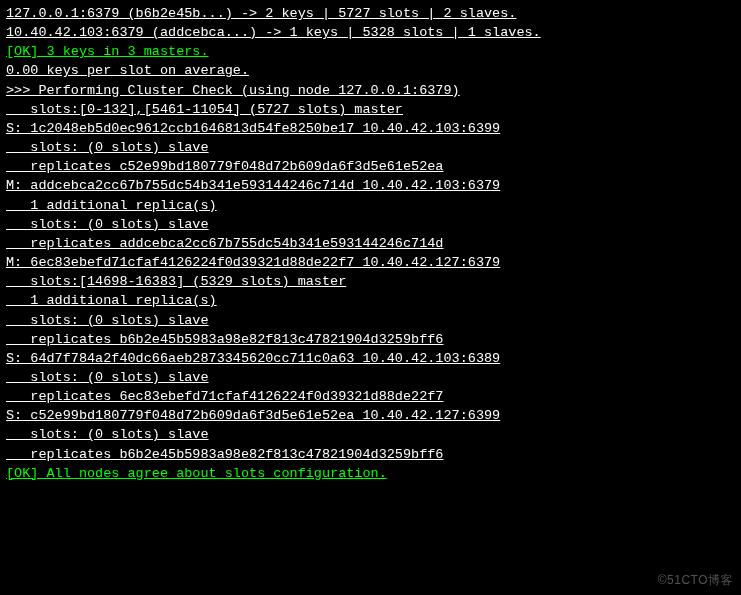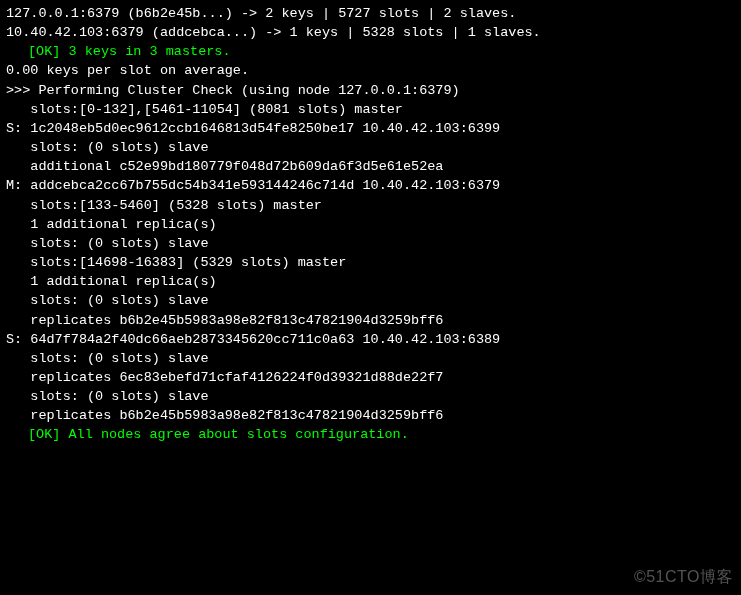--- a/index.html
+++ b/index.html
@@ -9,56 +9,58 @@
     color: #fff;
     font-family: "Courier New", monospace;
     font-size: 13.5px;
     line-height: 1.42;
     width: 741px;
     height: 595px;
     box-sizing: border-box;
     overflow: hidden;
     position: relative;
   }
-  .line { white-space: pre; }
-  .green { color: #00ff00; margin-left: 22px; }
+  .line { white-space: pre; text-decoration: underline; }
+  .green { color: #00ff00; }
   .watermark {
     position: absolute;
     right: 8px;
     bottom: 6px;
     color: #777;
     font-family: sans-serif;
-    font-size: 16px;
+    font-size: 12px;
     letter-spacing: 0.5px;
     opacity: 0.7;
   }
 </style>
 </head>
 <body>
 
 <div>
   <div class="line">127.0.0.1:6379 (b6b2e45b...) -&gt; 2 keys | 5727 slots | 2 slaves.</div>
   <div class="line">10.40.42.103:6379 (addcebca...) -&gt; 1 keys | 5328 slots | 1 slaves.</div>
   <div class="line green">[OK] 3 keys in 3 masters.</div>
   <div class="line">0.00 keys per slot on average.</div>
   <div class="line">&gt;&gt;&gt; Performing Cluster Check (using node 127.0.0.1:6379)</div>
-  <div class="line">   slots:[0-132],[5461-11054] (8081 slots) master</div>
+  <div class="line">   slots:[0-132],[5461-11054] (5727 slots) master</div>
   <div class="line">S: 1c2048eb5d0ec9612ccb1646813d54fe8250be17 10.40.42.103:6399</div>
   <div class="line">   slots: (0 slots) slave</div>
-  <div class="line">   additional c52e99bd180779f048d72b609da6f3d5e61e52ea</div>
+  <div class="line">   replicates c52e99bd180779f048d72b609da6f3d5e61e52ea</div>
   <div class="line">M: addcebca2cc67b755dc54b341e593144246c714d 10.40.42.103:6379</div>
-  <div class="line">   slots:[133-5460] (5328 slots) master</div>
   <div class="line">   1 additional replica(s)</div>
   <div class="line">   slots: (0 slots) slave</div>
+  <div class="line">   replicates addcebca2cc67b755dc54b341e593144246c714d</div>
+  <div class="line">M: 6ec83ebefd71cfaf4126224f0d39321d88de22f7 10.40.42.127:6379</div>
   <div class="line">   slots:[14698-16383] (5329 slots) master</div>
   <div class="line">   1 additional replica(s)</div>
   <div class="line">   slots: (0 slots) slave</div>
   <div class="line">   replicates b6b2e45b5983a98e82f813c47821904d3259bff6</div>
   <div class="line">S: 64d7f784a2f40dc66aeb2873345620cc711c0a63 10.40.42.103:6389</div>
   <div class="line">   slots: (0 slots) slave</div>
   <div class="line">   replicates 6ec83ebefd71cfaf4126224f0d39321d88de22f7</div>
+  <div class="line">S: c52e99bd180779f048d72b609da6f3d5e61e52ea 10.40.42.127:6399</div>
   <div class="line">   slots: (0 slots) slave</div>
   <div class="line">   replicates b6b2e45b5983a98e82f813c47821904d3259bff6</div>
   <div class="line green">[OK] All nodes agree about slots configuration.</div>
 
 </div>
 
 <div class="watermark">©51CTO博客</div>
 
 </body></html>

